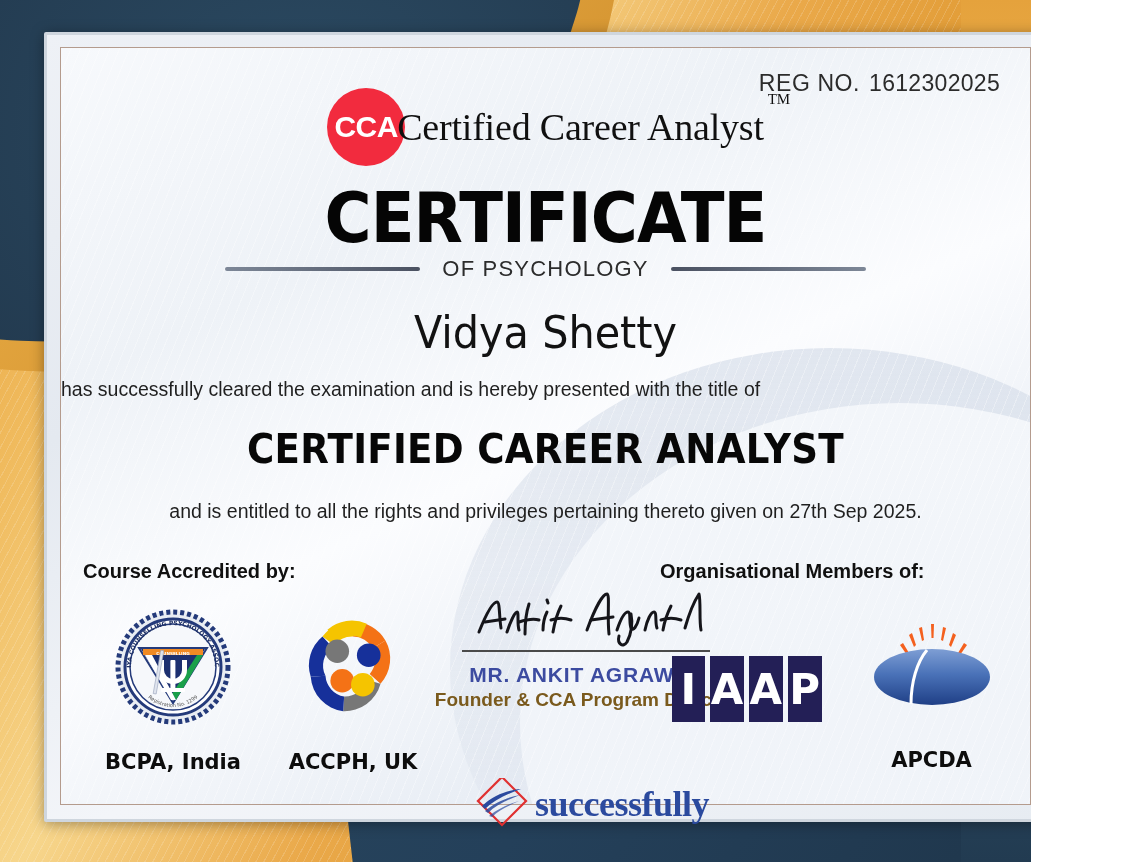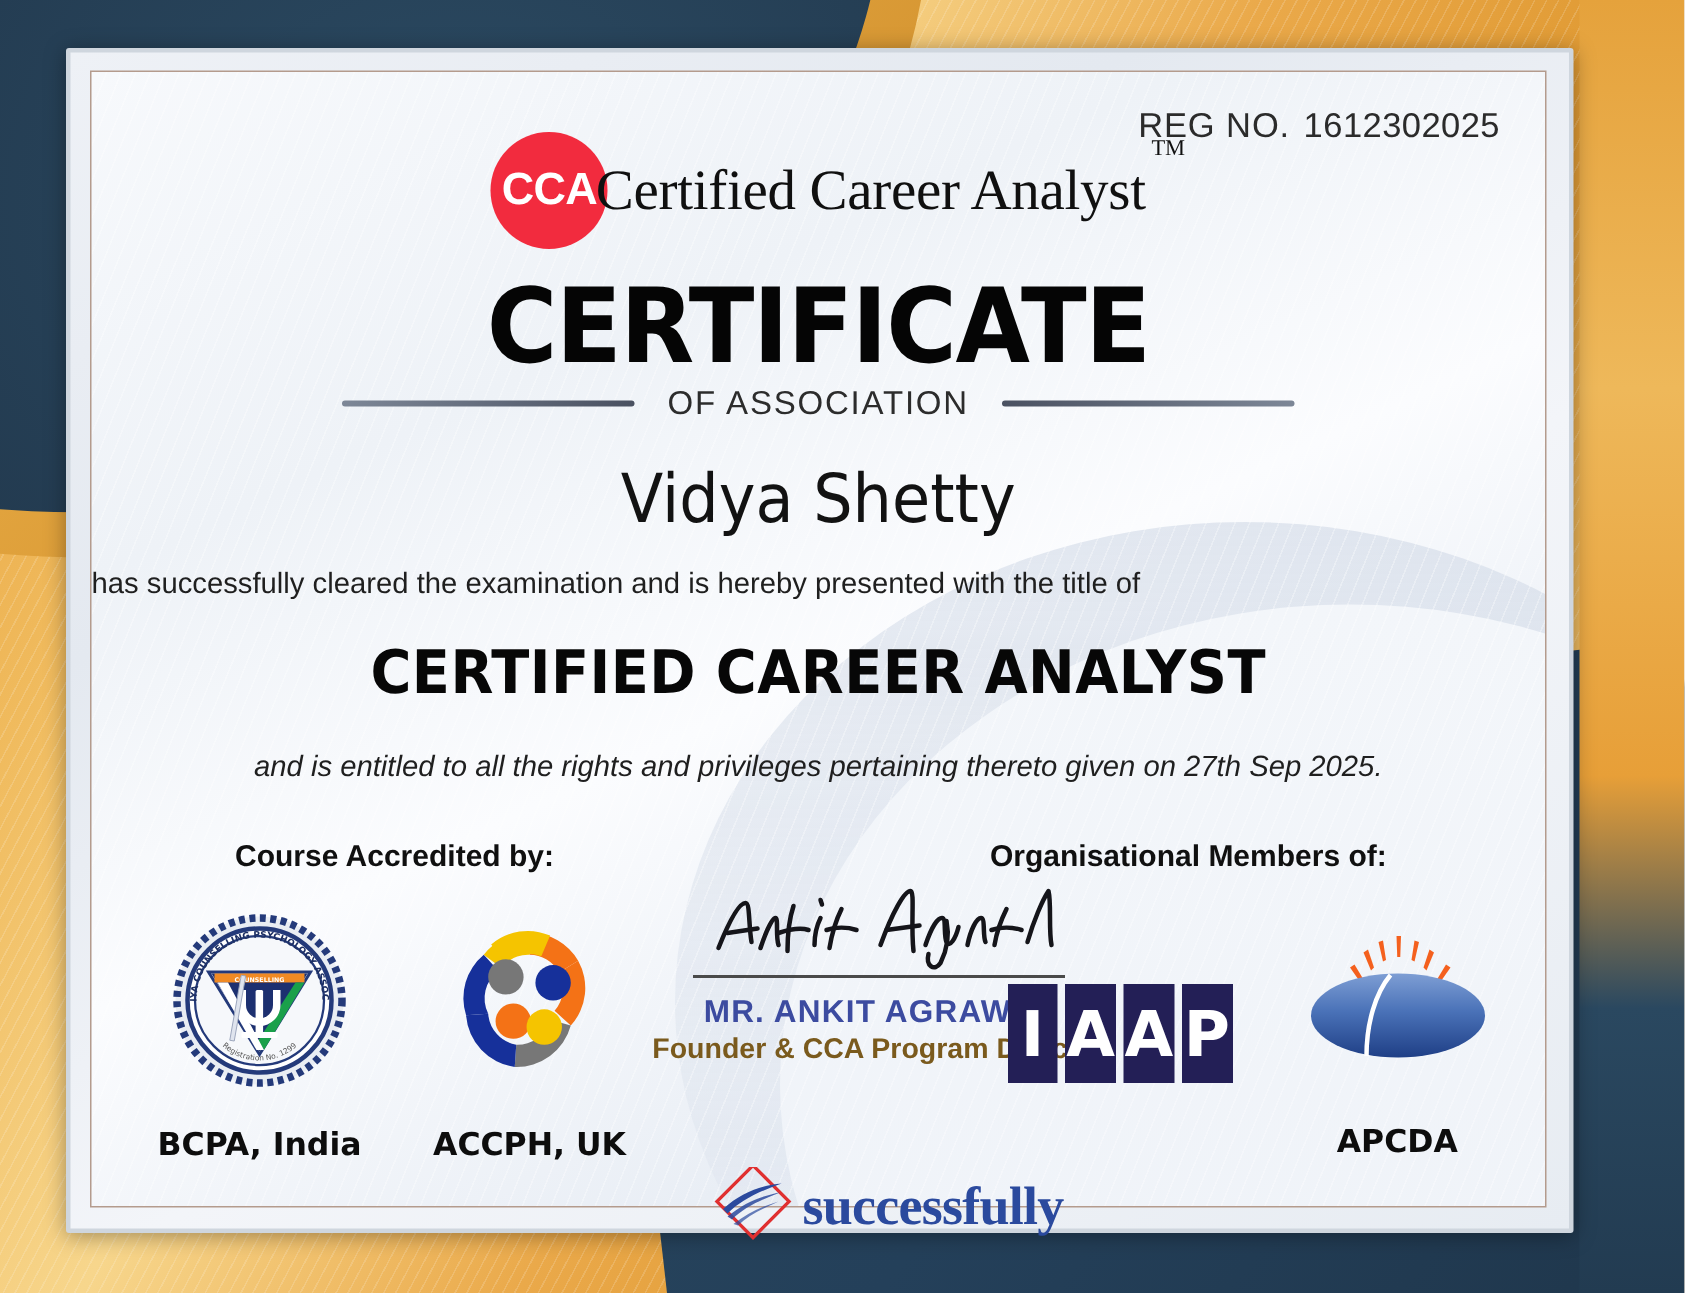--- a/index.html
+++ b/index.html
@@ -1,18 +1,18 @@
 <!DOCTYPE html>
 <html><head>
 <meta charset="utf-8">
 <style>
   html,body{margin:0;padding:0;background:#ffffff;}
   body{width:1123px;height:862px;overflow:hidden;font-family:"Liberation Sans",sans-serif;}
 
-  #cert{position:relative;width:1123px;height:862px;overflow:hidden;background:#e5e5e5;}
+  #cert{position:relative;width:1031px;height:862px;overflow:hidden;background:#e5e5e5;}
 
   
   .bg-gold{position:absolute;inset:0;
     background:linear-gradient(120deg,#e8a13a 0%,#f0bb5e 18%,#f7d68c 34%,#eaa94a 52%,#e09a33 68%,#f3c976 86%,#e9ab45 100%);}
   .bg-gold-hatch{position:absolute;inset:0;opacity:.28;
     background:repeating-linear-gradient(118deg,rgba(255,255,255,.55) 0px,rgba(255,255,255,.55) 1px,rgba(255,255,255,0) 1px,rgba(255,255,255,0) 7px);}
 
   
   .navy-tl{position:absolute;left:-430px;top:-440px;width:1020px;height:780px;border-radius:50%;
     background:radial-gradient(ellipse at 70% 75%, #2b4a62 0%, #22394e 45%, #1d3144 100%);
@@ -72,23 +72,23 @@
 
   .recipient{position:absolute;left:0;right:0;top:258px;text-align:center;
     font-size:45px;color:#121212;font-family:"DejaVu Sans",sans-serif;transform:scaleX(.92);}
 
   .line1{position:absolute;left:0;right:0;top:330px;text-align:left;font-size:19.5px;color:#1f1f1f;}
 
   .award{position:absolute;left:0;right:0;top:378px;text-align:center;
     font-size:40px;font-weight:bold;color:#070707;letter-spacing:.3px;
     transform:scaleX(.93);font-family:"DejaVu Sans",sans-serif;}
 
-  .line2{position:absolute;left:0;right:0;top:452px;text-align:center;font-size:19.5px;color:#1f1f1f;font-style:italic;}
-
-  .accr-label{position:absolute;left:22px;top:512px;width:360px;text-align:center;
+  .line2{position:absolute;left:0;right:0;top:452px;text-align:center;font-size:19.5px;color:#1f1f1f;}
+
+  .accr-label{position:absolute;left:22px;top:512px;width:360px;text-align:left;
     font-size:20px;font-weight:bold;color:#101010;}
   .org-label{position:absolute;right:10px;top:512px;width:360px;text-align:left;
     font-size:20px;font-weight:bold;color:#101010;}
 
   
   .logos-left{position:absolute;left:22px;top:560px;width:360px;display:flex;justify-content:space-around;}
   .logo-cell{width:150px;text-align:center;}
   .logo-cap{margin-top:20px;font-size:21px;font-weight:bold;color:#0d0d0d;font-family:"DejaVu Sans",sans-serif;}
 
   
@@ -139,21 +139,21 @@
       <div class="cca-words">
         <span>Certified Career Analyst</span>
         <span class="cca-tm">TM</span>
       </div>
     </div>
 
     <div class="title">CERTIFICATE</div>
 
     <div class="sub-row">
       <div class="sub-line"></div>
-      <div class="sub-text">OF ASSOCIATION</div>
+      <div class="sub-text">OF PSYCHOLOGY</div>
       <div class="sub-line r"></div>
     </div>
 
     <div class="recipient">Vidya Shetty</div>
     <div class="line1">has successfully cleared the examination and is hereby presented with the title of</div>
     <div class="award">CERTIFIED CAREER ANALYST</div>
     <div class="line2">and is entitled to all the rights and privileges pertaining thereto given on 27th Sep 2025.</div>
 
     <div class="accr-label">Course Accredited by:</div>
     <div class="org-label">Organisational Members of:</div>

